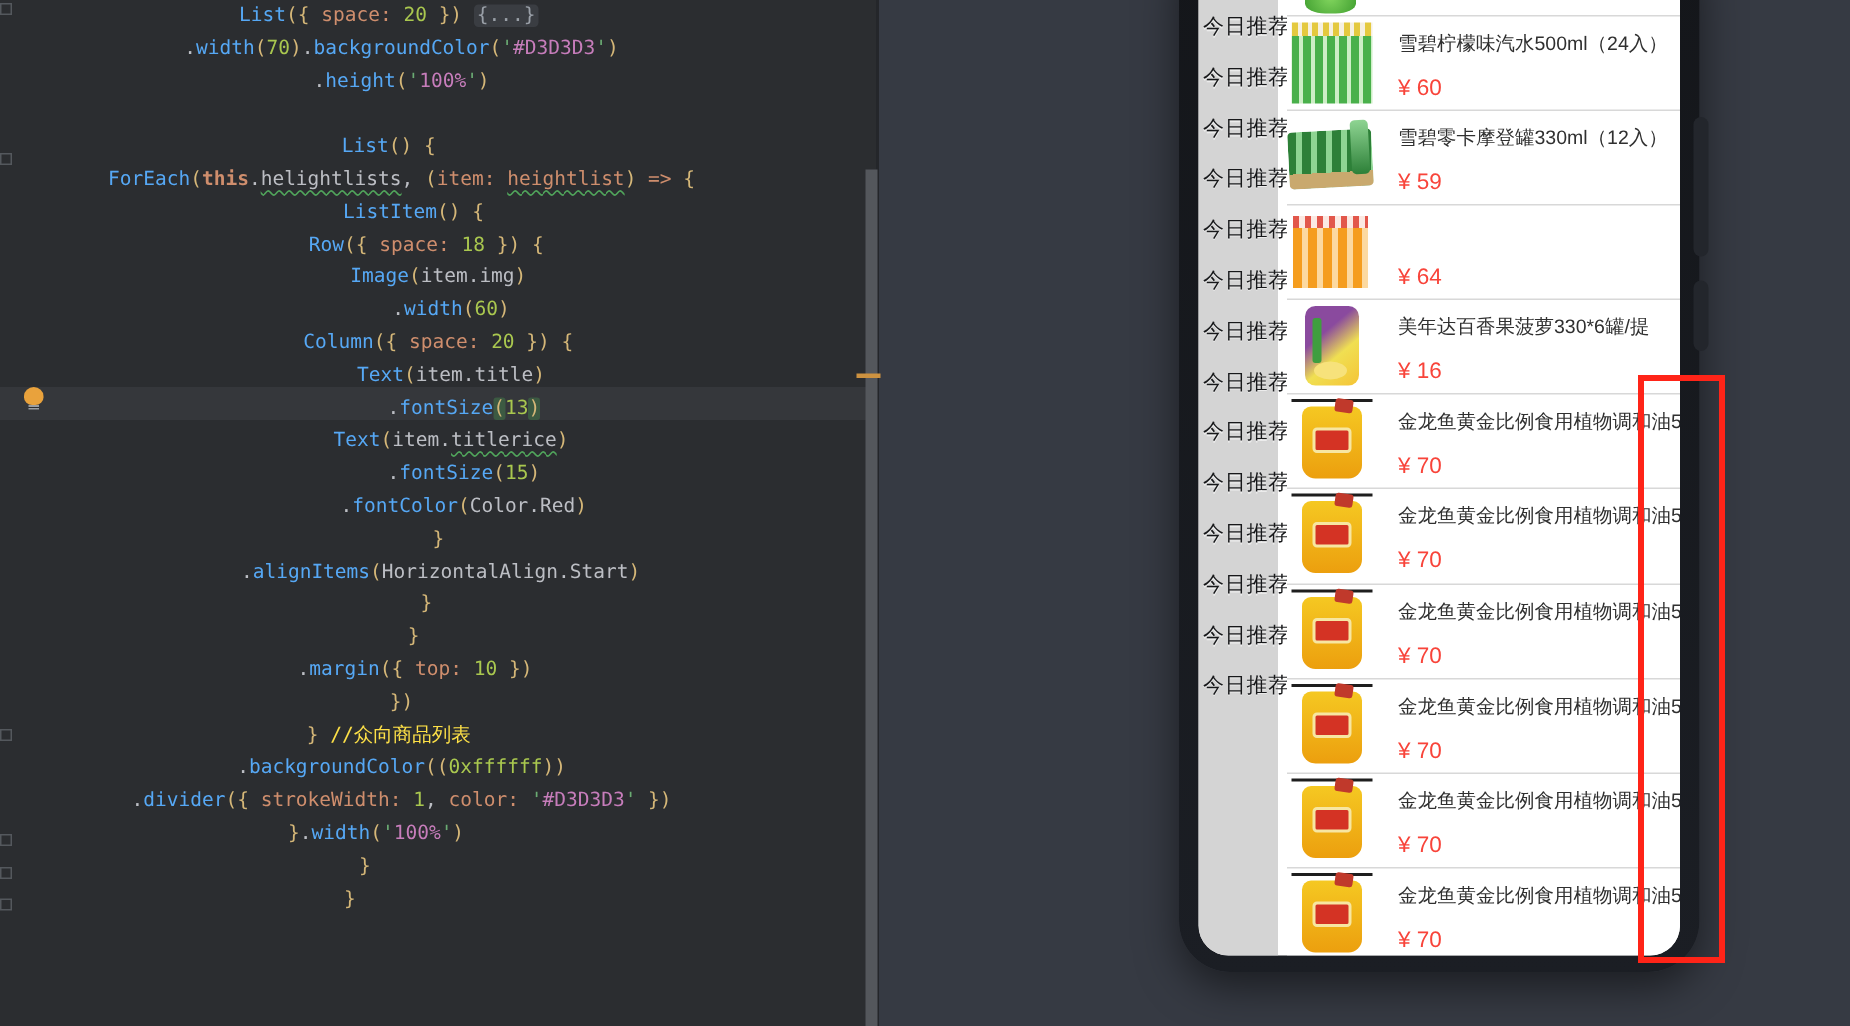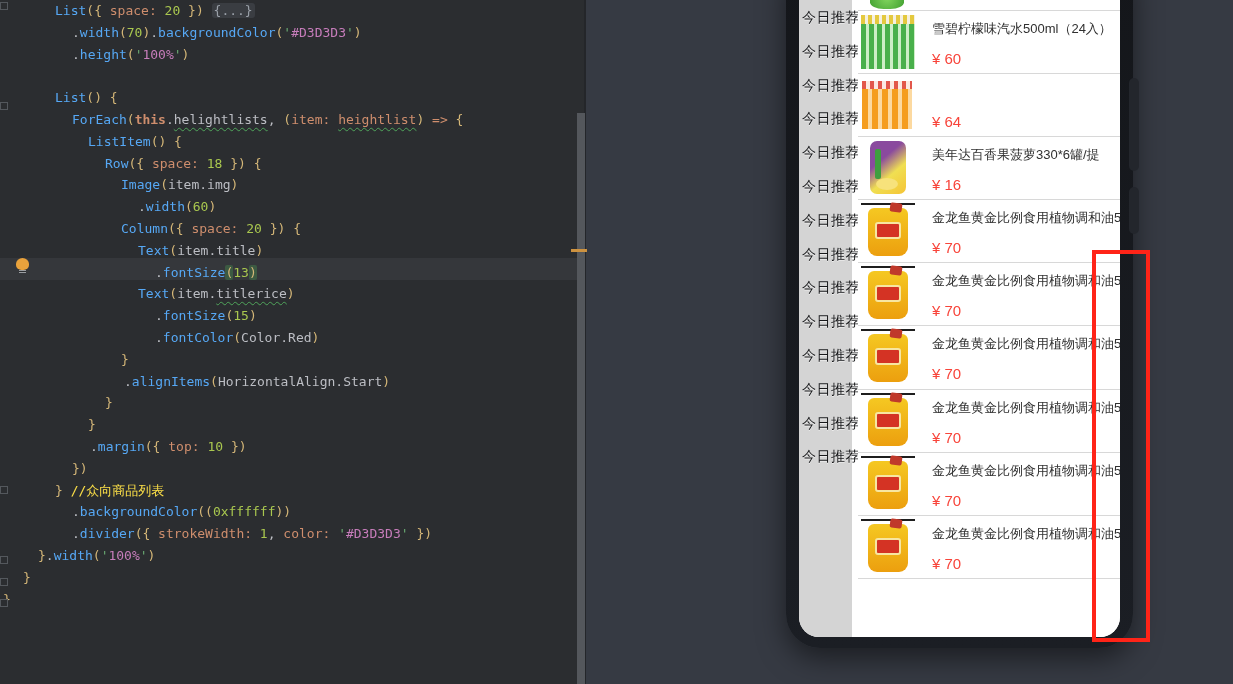--- a/index.html
+++ b/index.html
@@ -12,21 +12,21 @@
   .editor{
     position:absolute;left:0;top:0;width:584px;height:684px;
     background:#2B2D30;border-right:2px solid #24262A;
   }
   .cur-line{position:absolute;left:0;top:258px;width:578px;height:22px;background:#35373B;z-index:0;}
   .code{
     position:absolute;left:0;top:0;z-index:1;
     font-family:"DejaVu Sans Mono","Liberation Mono",monospace;
     font-size:13px;line-height:21.8px;white-space:pre;
   }
-  .cl{height:21.8px;}
+  .cl{height:21.8px;text-align:center;}
   .tk-c{color:#56A8F5;}
   .tk-k{color:#CF8E6D;}
   .tk-kb{color:#CF8E6D;font-weight:bold;margin-top:16px;}
   .tk-n{color:#A9C74F;}
   .tk-s{color:#C77DBB;}
   .tk-q{color:#6AAB73;}
   .tk-b{color:#D5B778;}
   .tk-p{color:#BCBEC4;}
   .tk-m{color:#fde047;}
   .tk-f{color:#9aa0a8;background:#3A3D42;border-radius:3px;padding:0 2px;}
@@ -140,20 +140,25 @@
             <div class="prow">
               <div class="pimg img-partial-green"></div>
               <div class="p-price">¥ 60</div>
             </div>
             <div class="prow">
               <div class="pimg img-sprite-bottles"></div>
               <div class="p-title">雪碧柠檬味汽水500ml（24入）</div>
               <div class="p-price">¥ 60</div>
             </div>
             <div class="prow">
+              <div class="pimg img-sprite-cans"></div>
+              <div class="p-title">雪碧零卡摩登罐330ml（12入）</div>
+              <div class="p-price">¥ 59</div>
+            </div>
+            <div class="prow">
               <div class="pimg img-minute-maid"></div>
               <div class="p-price">¥ 64</div>
             </div>
             <div class="prow">
               <div class="pimg img-mirinda-can"></div>
               <div class="p-title">美年达百香果菠萝330*6罐/提</div>
               <div class="p-price">¥ 16</div>
             </div>
             <div class="prow">
               <div class="oil-line"></div>

